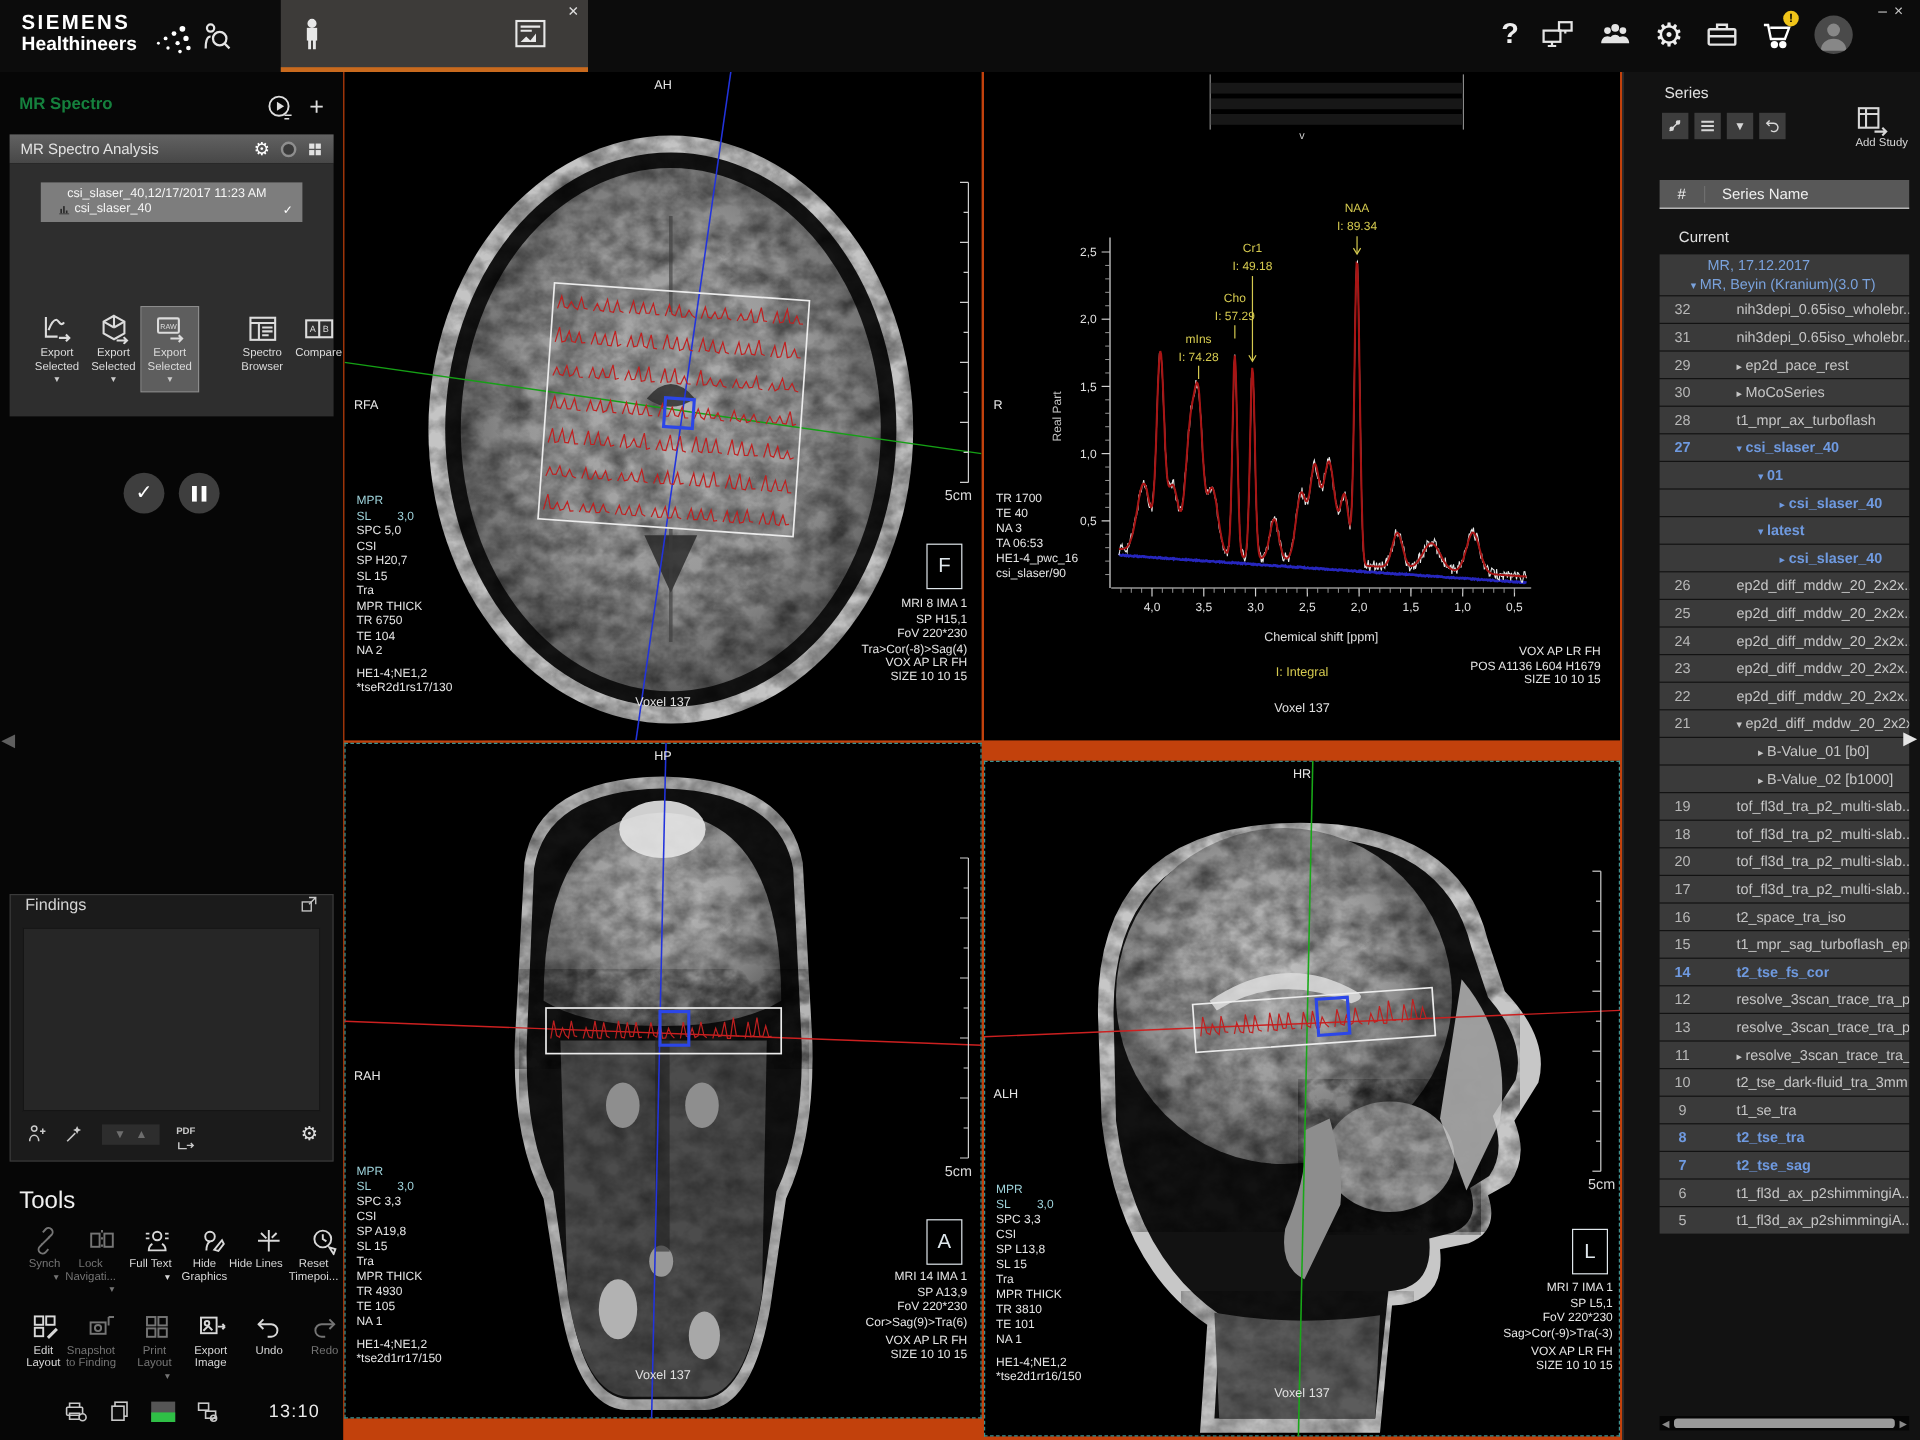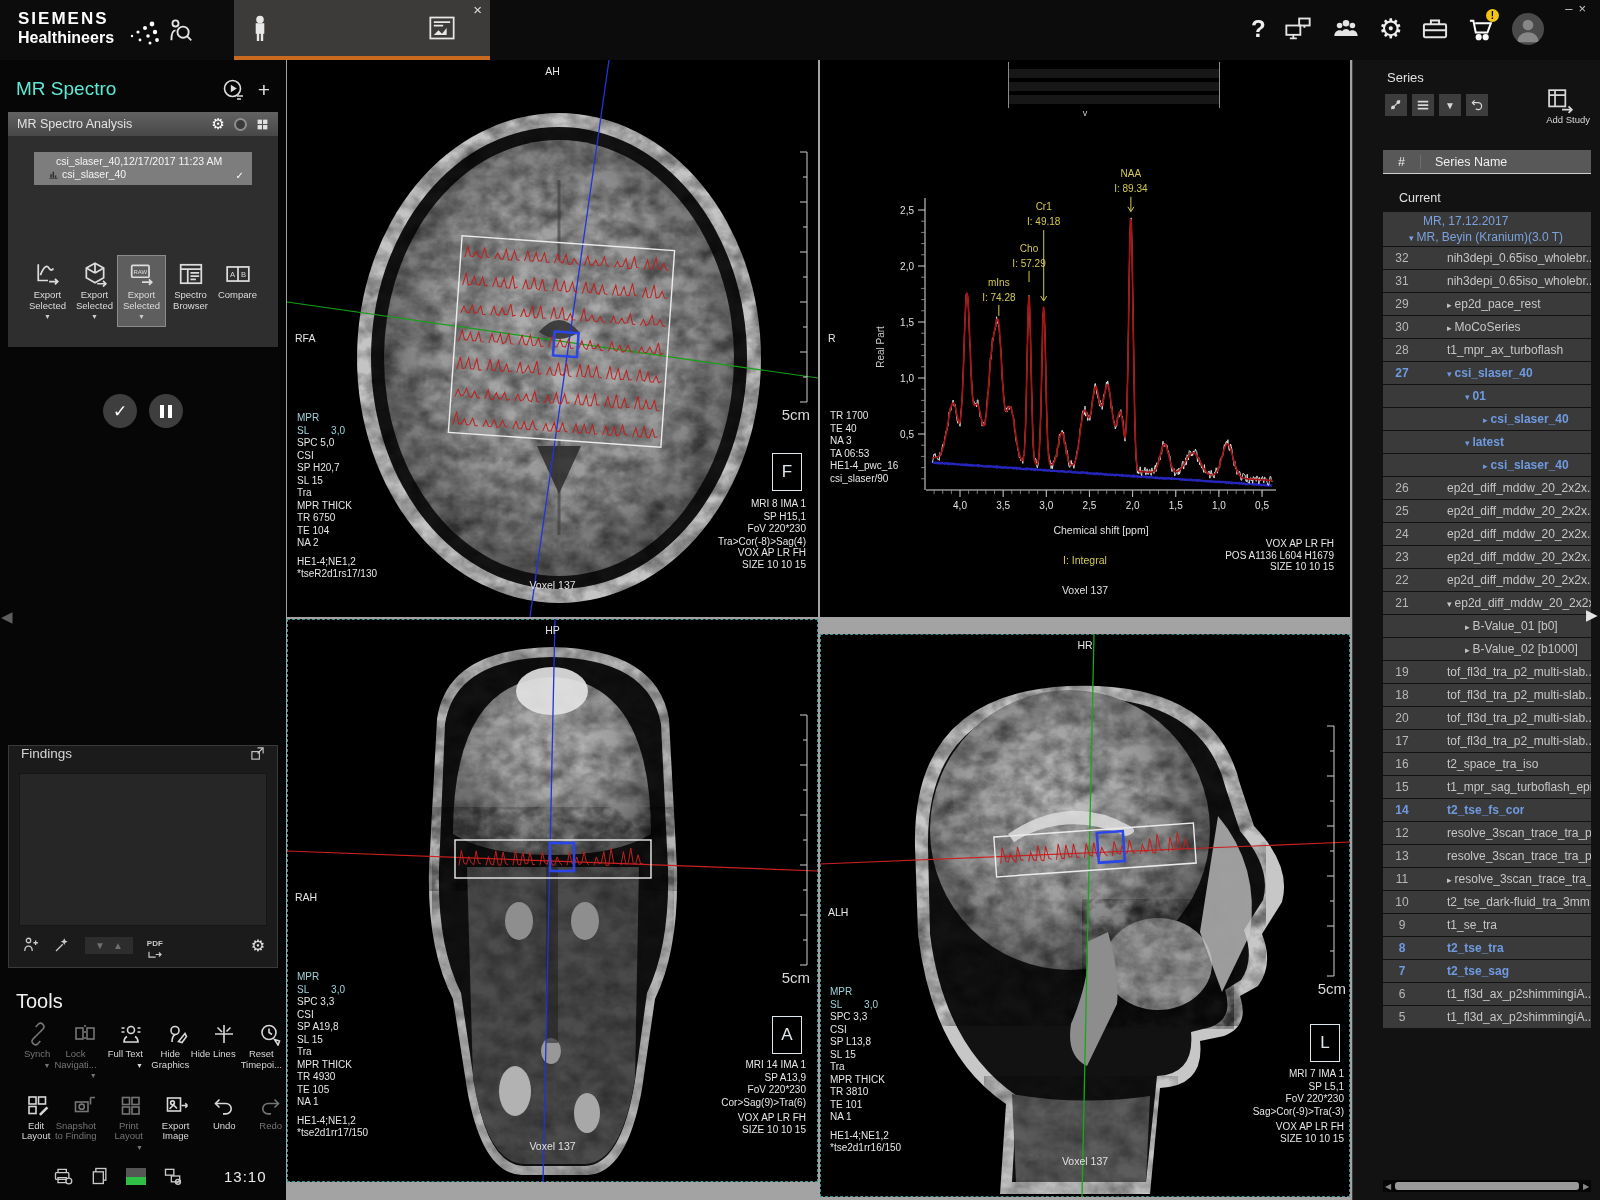--- a/index.html
+++ b/index.html
@@ -21,41 +21,41 @@
   .top-icons{position:absolute;right:56px;top:13px;display:flex;gap:17px;align-items:center}
   .help-q{font-size:24px;color:#eee;font-weight:bold}
   .gear-g{font-size:27px;color:#eee;line-height:30px}
   .cart-wrap{position:relative}
   .cart-badge{position:absolute;right:-4px;top:-6px;width:13px;height:13px;border-radius:50%;
     background:#f0c419;color:#000;font-size:10px;font-weight:bold;text-align:center;line-height:13px}
   .avatar{width:32px;height:32px;border-radius:50%;background:#4a4a4a;overflow:hidden}
   .win{position:absolute;right:8px;top:1px;font-size:13px;color:#c8c8c8;letter-spacing:6px}
   
   .sidebar{position:absolute;left:0;top:60px;width:286px;height:1140px;background:#060606}
-  .mrs-title{position:absolute;left:16px;top:18px;font-size:19px;font-weight:normal;color:#5eead4}
+  .mrs-title{position:absolute;left:16px;top:18px;font-size:14px;font-weight:bold;color:#15803d}
   .mrs-icons{position:absolute;right:16px;top:18px;display:flex;gap:12px;align-items:center;color:#ddd}
   .plus-i{font-size:21px;line-height:22px;color:#ddd}
   .an-panel{position:absolute;left:8px;top:52px;width:270px;height:235px}
   .an-head{height:24px;background:linear-gradient(#626262,#474747);display:flex;align-items:center;
     padding:0 9px;font-size:12.5px;color:#e2e2e2}
   .an-head .sp{margin-left:auto;display:flex;gap:9px;align-items:center}
   .an-gear{font-size:15px;color:#fff}
   .ring{width:13px;height:13px;border-radius:50%;border:2px solid #8e8e8e;background:#3a3a3a}
   .an-body{height:211px;background:#2e2e2e;position:relative}
   .ds{position:absolute;left:26px;top:16px;width:218px;height:33px;background:#7d7d7d;color:#f4f4f4;
     font-size:10.5px;line-height:13px;padding:3px 6px 0 12px}
   .ds .l2{padding-left:2px;display:flex;align-items:center;gap:3px}
   .ds .chk{position:absolute;right:8px;bottom:3px;font-size:10px;color:#fff}
   .exp-row{position:absolute;left:16px;top:120px;display:flex;align-items:flex-start}
   .exp{width:47px;display:flex;flex-direction:column;align-items:center;text-align:center;
     font-size:9.5px;line-height:10.5px;color:#dcdcdc;padding:5px 0 3px}
   .exp svg{margin-bottom:3px}
   .exp .crt{font-size:7px;color:#ccc;margin-top:1px}
   .exp.sel{background:#5e5e5e;outline:1px solid #8c8c8c}
-  .exp:nth-child(4){margin-left:2px}
+  .exp:nth-child(4){margin-left:30px}
   .view-bar{position:absolute;left:8px;top:292px;width:270px;height:29px;background:linear-gradient(#262626,#1a1a1a);
     display:flex;align-items:center;padding:0 12px;font-size:14.5px;color:#bdbdbd}
   .view-bar .ring{margin-left:auto;width:15px;height:15px;border-color:#7b7b7b;background:transparent}
   .btn-row{position:absolute;left:0;top:334px;width:286px;display:flex;justify-content:center;gap:12px}
   .cbtn{width:34px;height:34px;border-radius:50%;background:#3e3e3e;display:flex;align-items:center;justify-content:center}
   .cbtn .ck{color:#fff;font-size:17px;font-weight:bold}
   .pause{display:flex;gap:4px}
   .pause i{display:block;width:4px;height:13px;background:#fff}
   .find{position:absolute;left:8px;top:685px;width:270px;height:223px;border:1px solid #3a3a3a;background:#1b1b1b}
   .find-head{height:27px;display:flex;align-items:flex-start;padding:0 12px;font-size:13.5px;color:#d5d5d5}
@@ -72,38 +72,38 @@
     font-size:9.5px;line-height:10.5px;white-space:pre-line;color:#d8d8d8}
   .tool.dis{color:#757575}
   .tool svg{margin-bottom:3px}
   .tool .crt{font-size:7px;margin-top:1px}
   .statusbar{position:absolute;left:0;top:1092px;width:286px;height:48px;display:flex;align-items:center;
     padding-left:52px;gap:16px;color:#c8c8c8}
   .sind{width:20px;height:17px;background:#555;position:relative}
   .sind i{position:absolute;left:0;bottom:0;width:100%;height:8px;background:#2fbf46;display:block}
   .time{font-size:15px;color:#ececec;letter-spacing:1px;margin-left:24px}
   
-  .viewport{position:absolute;left:286px;top:60px;width:1066px;height:1140px;background:#a3a3a3}
+  .viewport{position:absolute;left:286px;top:60px;width:1066px;height:1140px;background:#c2410c}
   .quad{position:absolute;overflow:hidden;background:#000}
   .q-ax{left:1px;top:0;width:531px;height:557px}
   .q-sp{left:534px;top:0;width:530px;height:557px}
   .q-cor{left:1px;top:559px;width:531px;height:563px;outline:1px dashed rgba(70,170,170,.85);outline-offset:-1px}
   .q-sag{left:534px;top:574px;width:530px;height:563px;outline:1px dashed rgba(70,170,170,.85);outline-offset:-1px}
   .quad svg.base{position:absolute;left:0;top:0;width:100%;height:100%}
   .o-top{position:absolute;left:0;right:0;top:5px;text-align:center;font-size:10.5px;color:#e6e6e6}
   .o-left{position:absolute;left:8px;top:272px;font-size:10.5px;color:#e6e6e6}
   .params{position:absolute;left:10px;top:352px;font-size:10px;line-height:12.5px;color:#e6e6e6;white-space:pre}
   .params .cy{color:#9ed2da}
   .params .gap{height:6px}
   .cube{position:absolute;right:16px;width:30px;height:38px;border:1.5px solid #dfe7ec;color:#dfe7ec;
     font-size:17px;display:flex;align-items:center;justify-content:center}
   .info{position:absolute;right:12px;text-align:right;font-size:10px;line-height:12.5px;color:#e6e6e6}
   .vox{position:absolute;right:12px;text-align:right;font-size:10px;line-height:11.5px;color:#e6e6e6}
   .voxlab{position:absolute;left:0;right:0;text-align:center;font-size:10.5px;color:#e0e0e0}
-  .scale5{position:absolute;font-size:15px;color:#d8d8d8}
+  .scale5{position:absolute;font-size:12px;color:#d8d8d8}
   .integral{position:absolute;left:0;right:0;top:494px;text-align:center;font-size:10.5px;color:#d4c94f}
   .sp-widget{position:absolute;left:188px;top:2px;width:212px;height:46px;border-left:1px solid #8a8a8a;
     border-right:1px solid #8a8a8a;padding-top:3px}
   .sp-widget i{display:block;height:9px;background:#171717;margin:4px 0}
   .sp-chev{position:absolute;left:0;right:0;top:48px;text-align:center;font-size:9px;color:#cfcfcf}
   
   .series{position:absolute;left:1352px;top:60px;width:248px;height:1140px;background:#121212;border-left:1px solid #3a3a3a}
   .se-title{position:absolute;left:34px;top:10px;font-size:13px;color:#e0e0e0}
   .se-toolbar{position:absolute;left:32px;top:34px;display:flex;gap:5px}
   .se-tb{width:22px;height:22px;background:#3d3d3d;color:#d8d8d8;display:flex;align-items:center;justify-content:center;font-size:10px}

